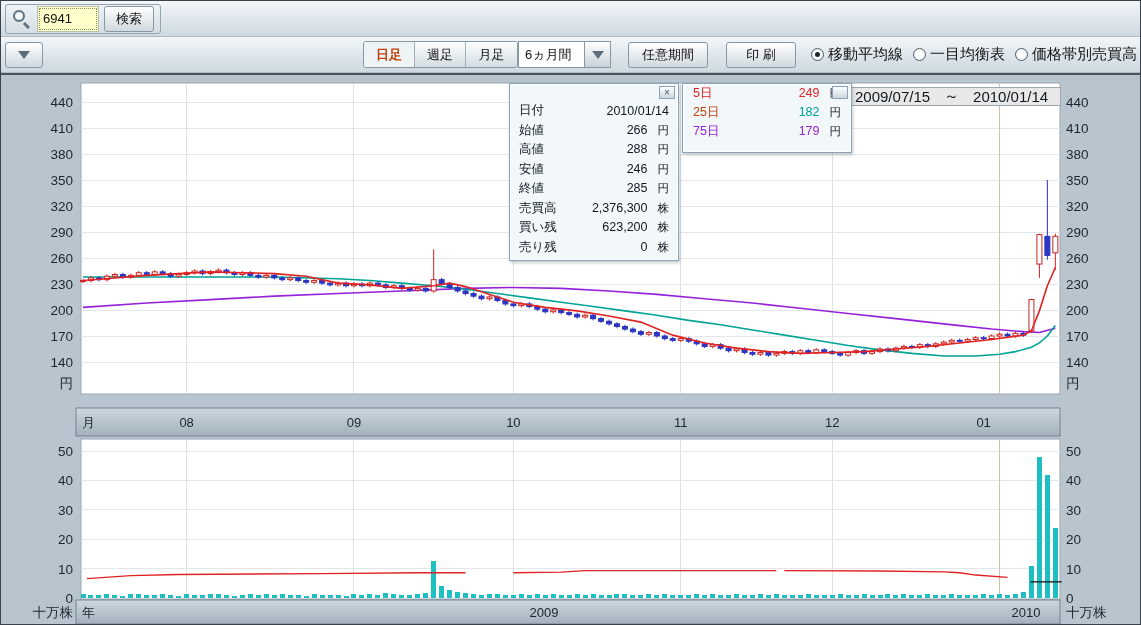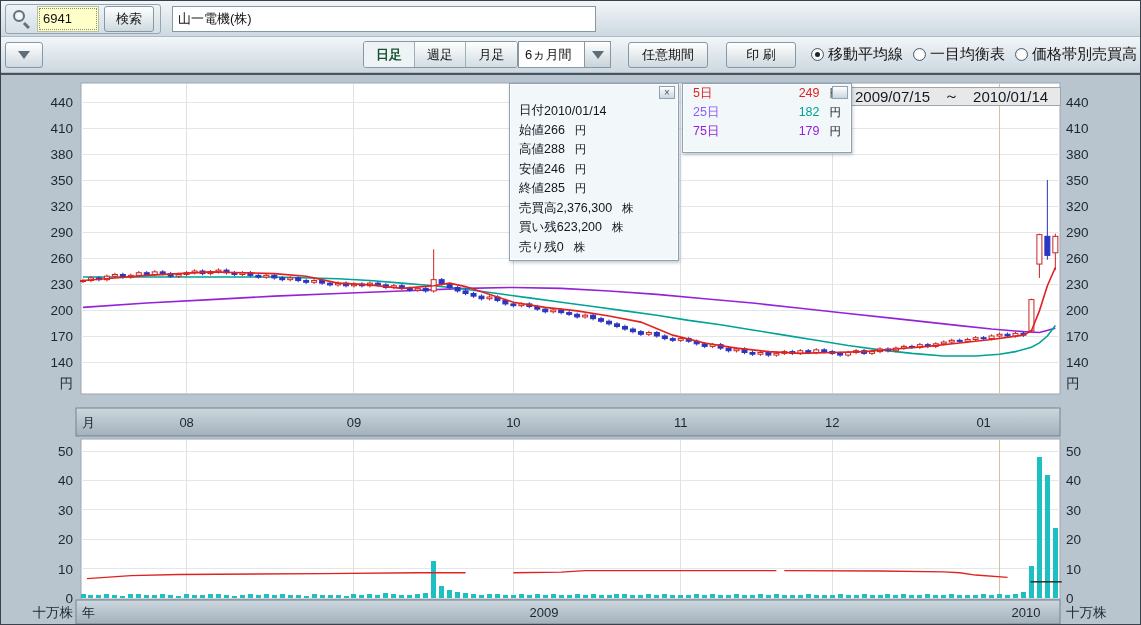--- a/index.html
+++ b/index.html
@@ -5,62 +5,61 @@
   html,body{margin:0;padding:0;background:#fff;}
   *{box-sizing:border-box;font-family:"Liberation Sans","DejaVu Sans",sans-serif;}
   #app{position:relative;width:1141px;height:625px;border:1px solid #39424d;background:#b9c5ce;overflow:hidden;}
   
   .trow{position:relative;display:flex;align-items:center;height:36px;background:linear-gradient(#f2f6f9,#cdd8e0);border-bottom:1px solid #aebbc5;}
   .grp{display:flex;align-items:center;gap:5px;background:linear-gradient(#eef3f6,#d4dee4);border:1px solid #93a5b1;border-radius:3px;padding:2px 6px;height:30px;}
   .btn{display:inline-flex;align-items:center;justify-content:center;background:linear-gradient(#ffffff,#cfd9df);border:1px solid #8798a5;border-radius:3px;font-size:13px;color:#111;height:26px;padding:0 11px;box-shadow:inset 0 1px 0 #fff;cursor:default;white-space:nowrap;}
   .btn.sq{width:38px;padding:0;}
   .tabgrp{display:flex;border:1px solid #8798a5;border-radius:3px;overflow:hidden;height:27px;background:linear-gradient(#fff,#cfd9df);}
   .tab{display:flex;align-items:center;justify-content:center;width:51px;font-size:13px;color:#111;border-right:1px solid #9fb0bb;background:linear-gradient(#fdfefe,#d3dde3);}
-  .tab.sel{background:#eef3f6;color:#14532d;font-weight:bold;}
+  .tab.sel{background:#eef3f6;color:#c2410c;font-weight:bold;}
   .combo{display:flex;height:27px;}
   .combo .field{display:flex;align-items:center;background:#fff;border:1px solid #8798a5;border-right:none;font-size:13px;padding:0 6px;color:#111;white-space:nowrap;}
   .combo .dbtn{display:flex;align-items:center;justify-content:center;width:27px;background:linear-gradient(#fff,#c7d3da);border:1px solid #8798a5;}
   .tri{width:0;height:0;border-left:6px solid transparent;border-right:6px solid transparent;border-top:8px solid #5d6e7a;}
   .inp{border:1px solid #8798a5;background:#fff;font-size:13px;height:26px;padding:8px 5px;color:#111;}
   .inp.code{width:62px;background:#ffffca;border:1px solid #b9c0a8;outline:1px dotted #8b8b6d;outline-offset:-3px;}
   .inp.company{width:424px;}
   .mag{position:relative;width:20px;height:20px;}
   .mag .lens{position:absolute;left:1px;top:1px;width:12px;height:12px;border:2px solid #5f7180;border-radius:50%;background:radial-gradient(#fff,#dbe6ec);}
   .mag .handle{position:absolute;left:13px;top:13px;width:7px;height:2.5px;background:#5f7180;transform:rotate(45deg);transform-origin:0 0;}
   .radio-item{display:flex;align-items:center;gap:4px;font-size:15px;color:#111;white-space:nowrap;}
   .rad{position:relative;width:13px;height:13px;border:1px solid #4d5d68;border-radius:50%;background:radial-gradient(#fff 40%,#d7e1e7);}
   .rad.sel::after{content:"";position:absolute;left:3px;top:3px;width:5px;height:5px;border-radius:50%;background:#1c242b;}
   
   #panel{position:relative;width:1141px;height:553px;background:#b9c5ce;border-top:2px solid #49545e;}
   #plot{position:absolute;left:0;top:0;font-family:"Liberation Sans","DejaVu Sans",sans-serif;}
   .popup{position:absolute;background:#f2f7fa;border:1px solid #8da3b5;box-shadow:inset 0 0 0 1px #fdfeff,1px 2px 3px rgba(40,60,80,.25);z-index:5;}
   .winbtn{position:absolute;top:2px;right:3px;width:16px;height:13px;background:linear-gradient(#fff,#ccd6dd);border:1px solid #8da3b5;font-size:10px;line-height:11px;text-align:center;color:#41566b;}
   #info-panel{left:508px;top:8px;width:170px;height:178px;padding-top:17px;}
-  .info-row{display:flex;align-items:center;height:19.5px;padding:0 9px;font-size:12.5px;color:#101820;}
+  .info-row{display:flex;justify-content:space-between;align-items:center;height:19.5px;padding:0 9px;font-size:12.5px;color:#101820;}
   .vwrap{display:flex;align-items:baseline;gap:10px;}
   .vwrap .unit{font-size:11.5px;}
   #ma-panel{left:681px;top:8px;width:170px;height:70px;}
   .ma-row{display:flex;justify-content:space-between;align-items:center;height:19px;padding:0 10px;font-size:12.5px;}
   #date-range{position:absolute;left:846px;top:12px;width:214px;height:19px;background:#e8e8e8;border:1px solid #9aa7b1;display:flex;align-items:center;gap:14px;padding:0 7px;font-size:15px;color:#101820;z-index:4;}
 </style>
 </head>
 <body>
 
 <div id="app">
 
   <div class="trow">
     <div class="grp" style="margin-left:4px;">
       <span class="mag">
           <span class="lens"></span>
           <span class="handle"></span>
         </span>
       <input class="inp code" value="6941" style="">
       <button class="btn">検索</button>
     </div>
-    <input class="inp company" style="margin-left: 11px;" value="山一電機(株)">
     <div style="flex:1"></div>
   </div>
 
   <div class="trow">
     <button class="btn sq" style="margin-left:4px;">
         <span class="tri"></span>
       </button>
     <div class="tabgrp" style="margin-left:320px;">
       <div class="tab sel">日足</div>
       <div class="tab">週足</div>
@@ -623,21 +622,21 @@
       <div class="winbtn"></div>
       <div>
           <div class="ma-row">
             <span style="color: rgb(224, 34, 34);">5日</span>
             <span class="vwrap">
               <span style="color: rgb(224, 34, 34);">249</span>
               <span class="unit" style="color: rgb(16, 24, 32);">円</span>
             </span>
           </div>
           <div class="ma-row">
-            <span style="color: #8b5cf6;">25日</span>
+            <span style="color: #c2410c;">25日</span>
             <span class="vwrap">
               <span style="color: rgb(0, 163, 150);">182</span>
               <span class="unit" style="color: rgb(16, 24, 32);">円</span>
             </span>
           </div>
           <div class="ma-row">
             <span style="color: rgb(149, 34, 216);">75日</span>
             <span class="vwrap">
               <span style="color: rgb(149, 34, 216);">179</span>
               <span class="unit" style="color: rgb(16, 24, 32);">円</span>

